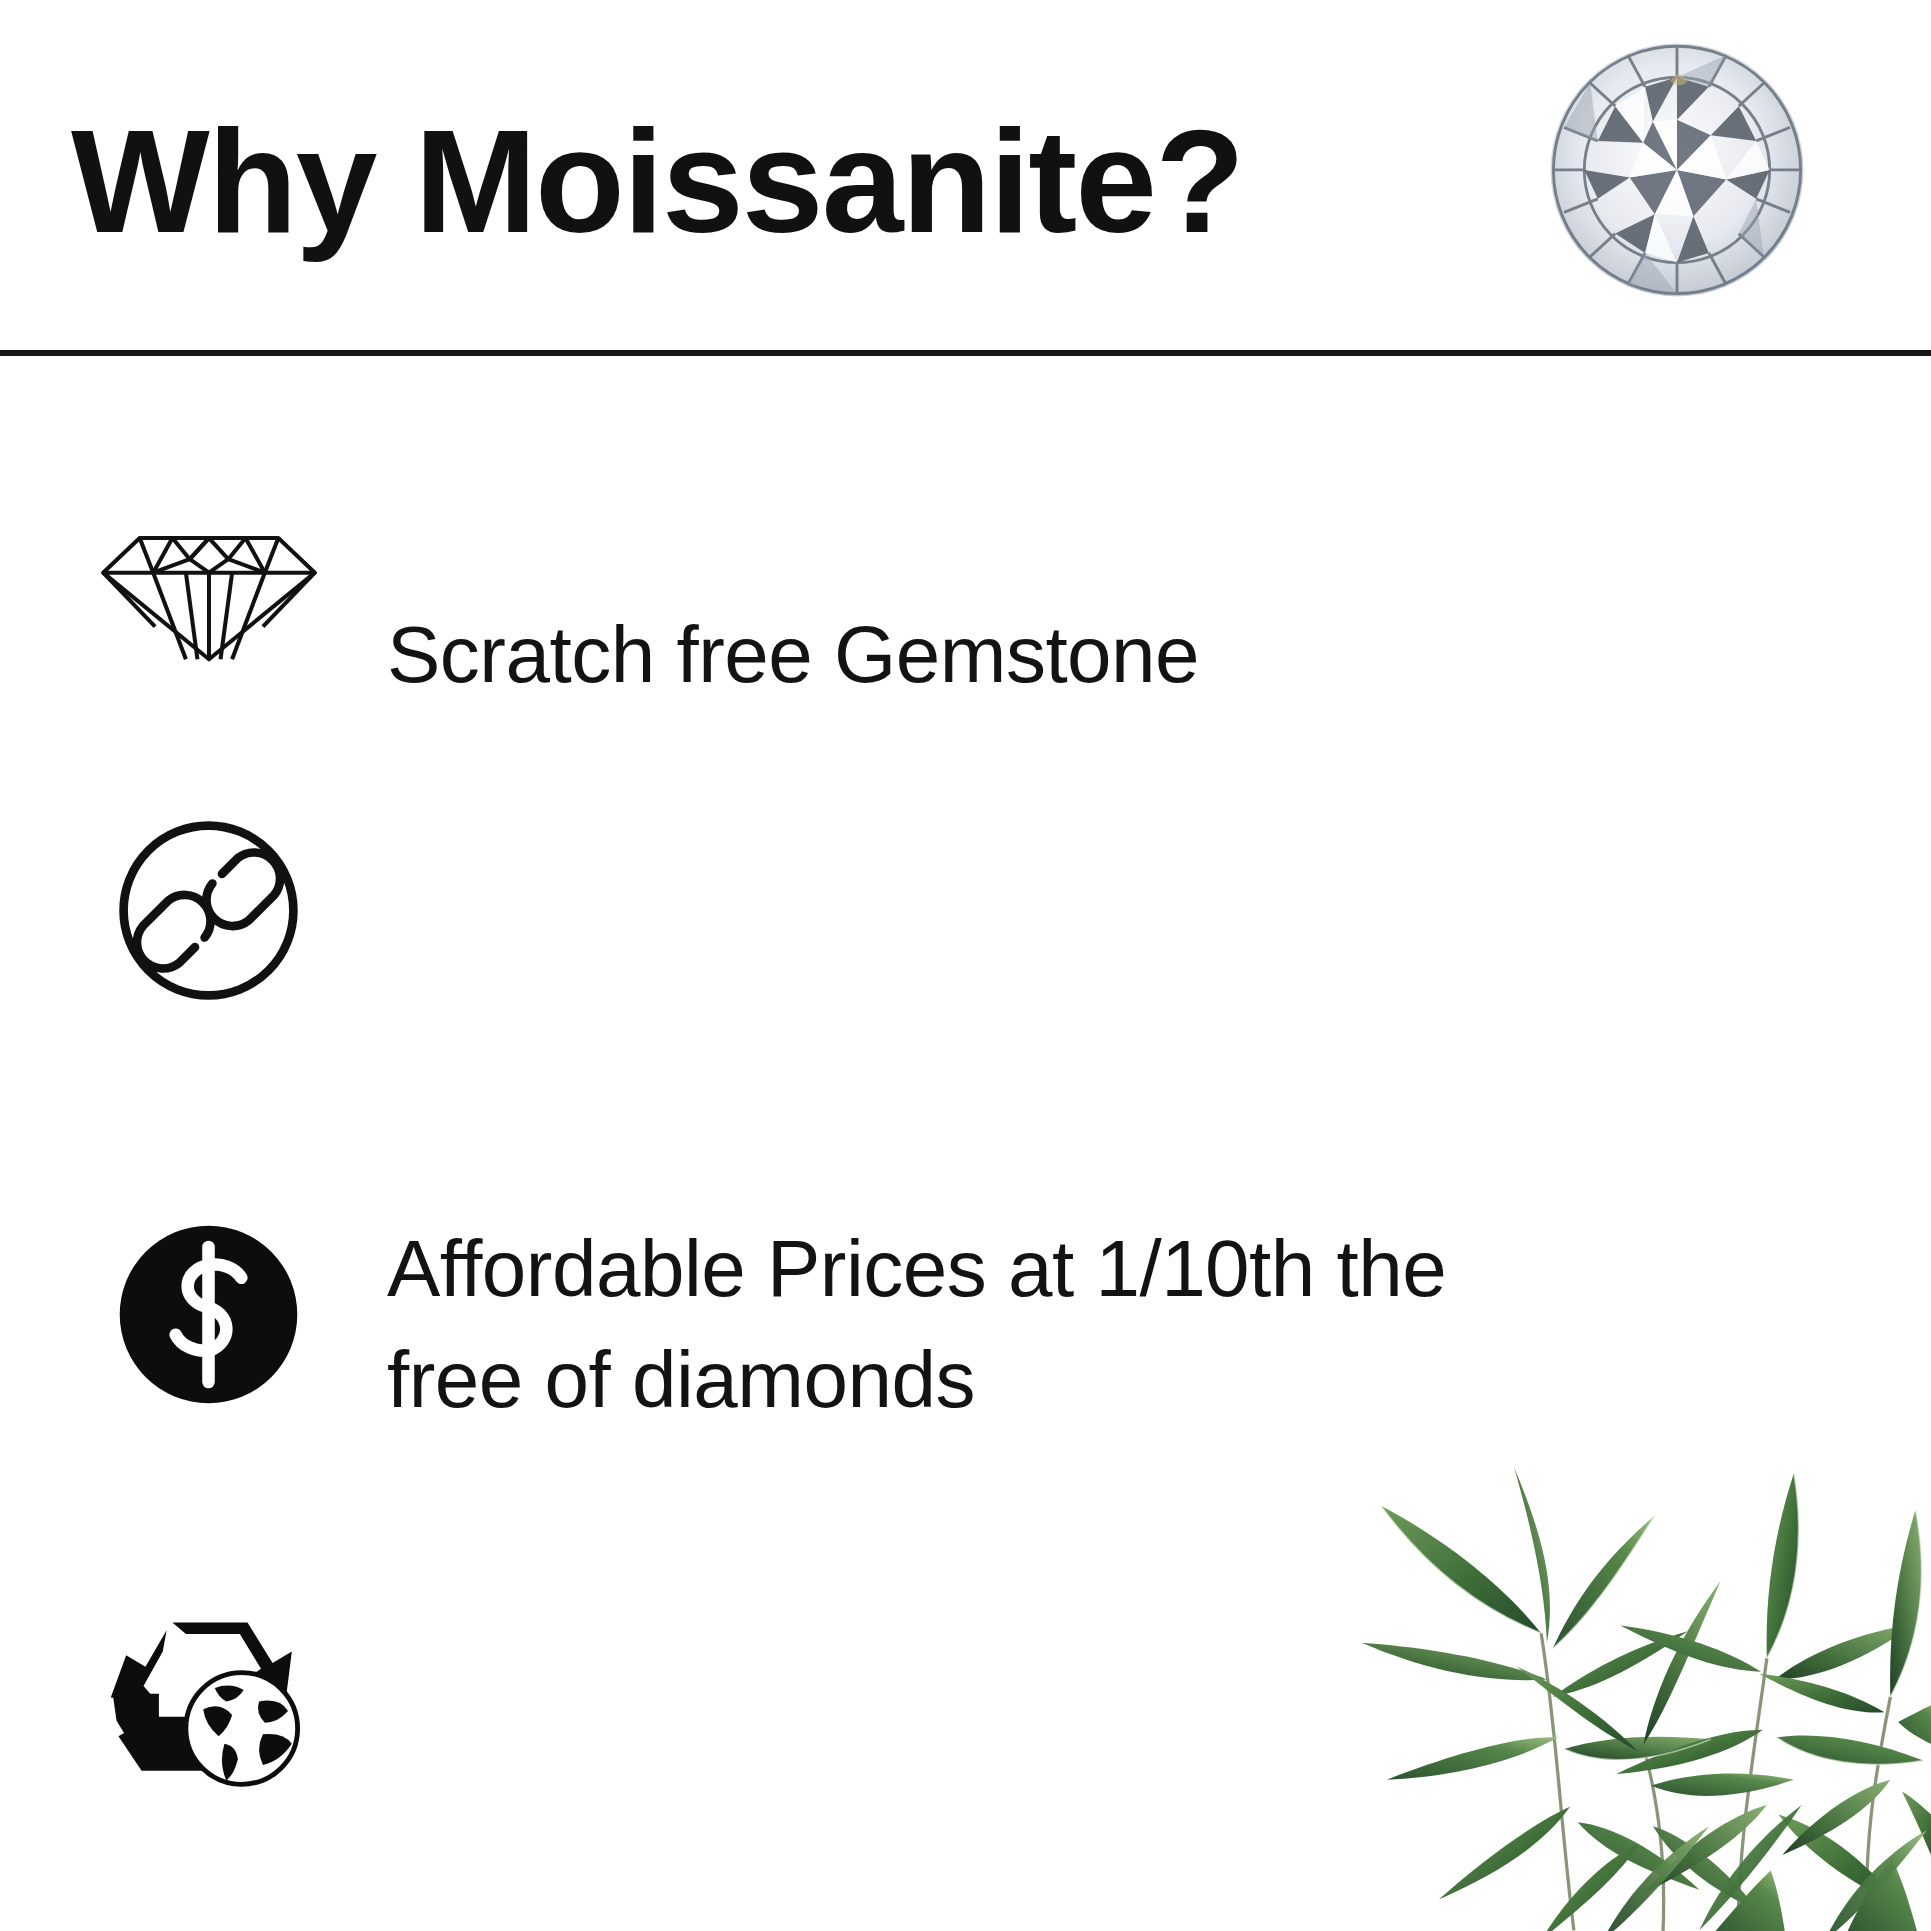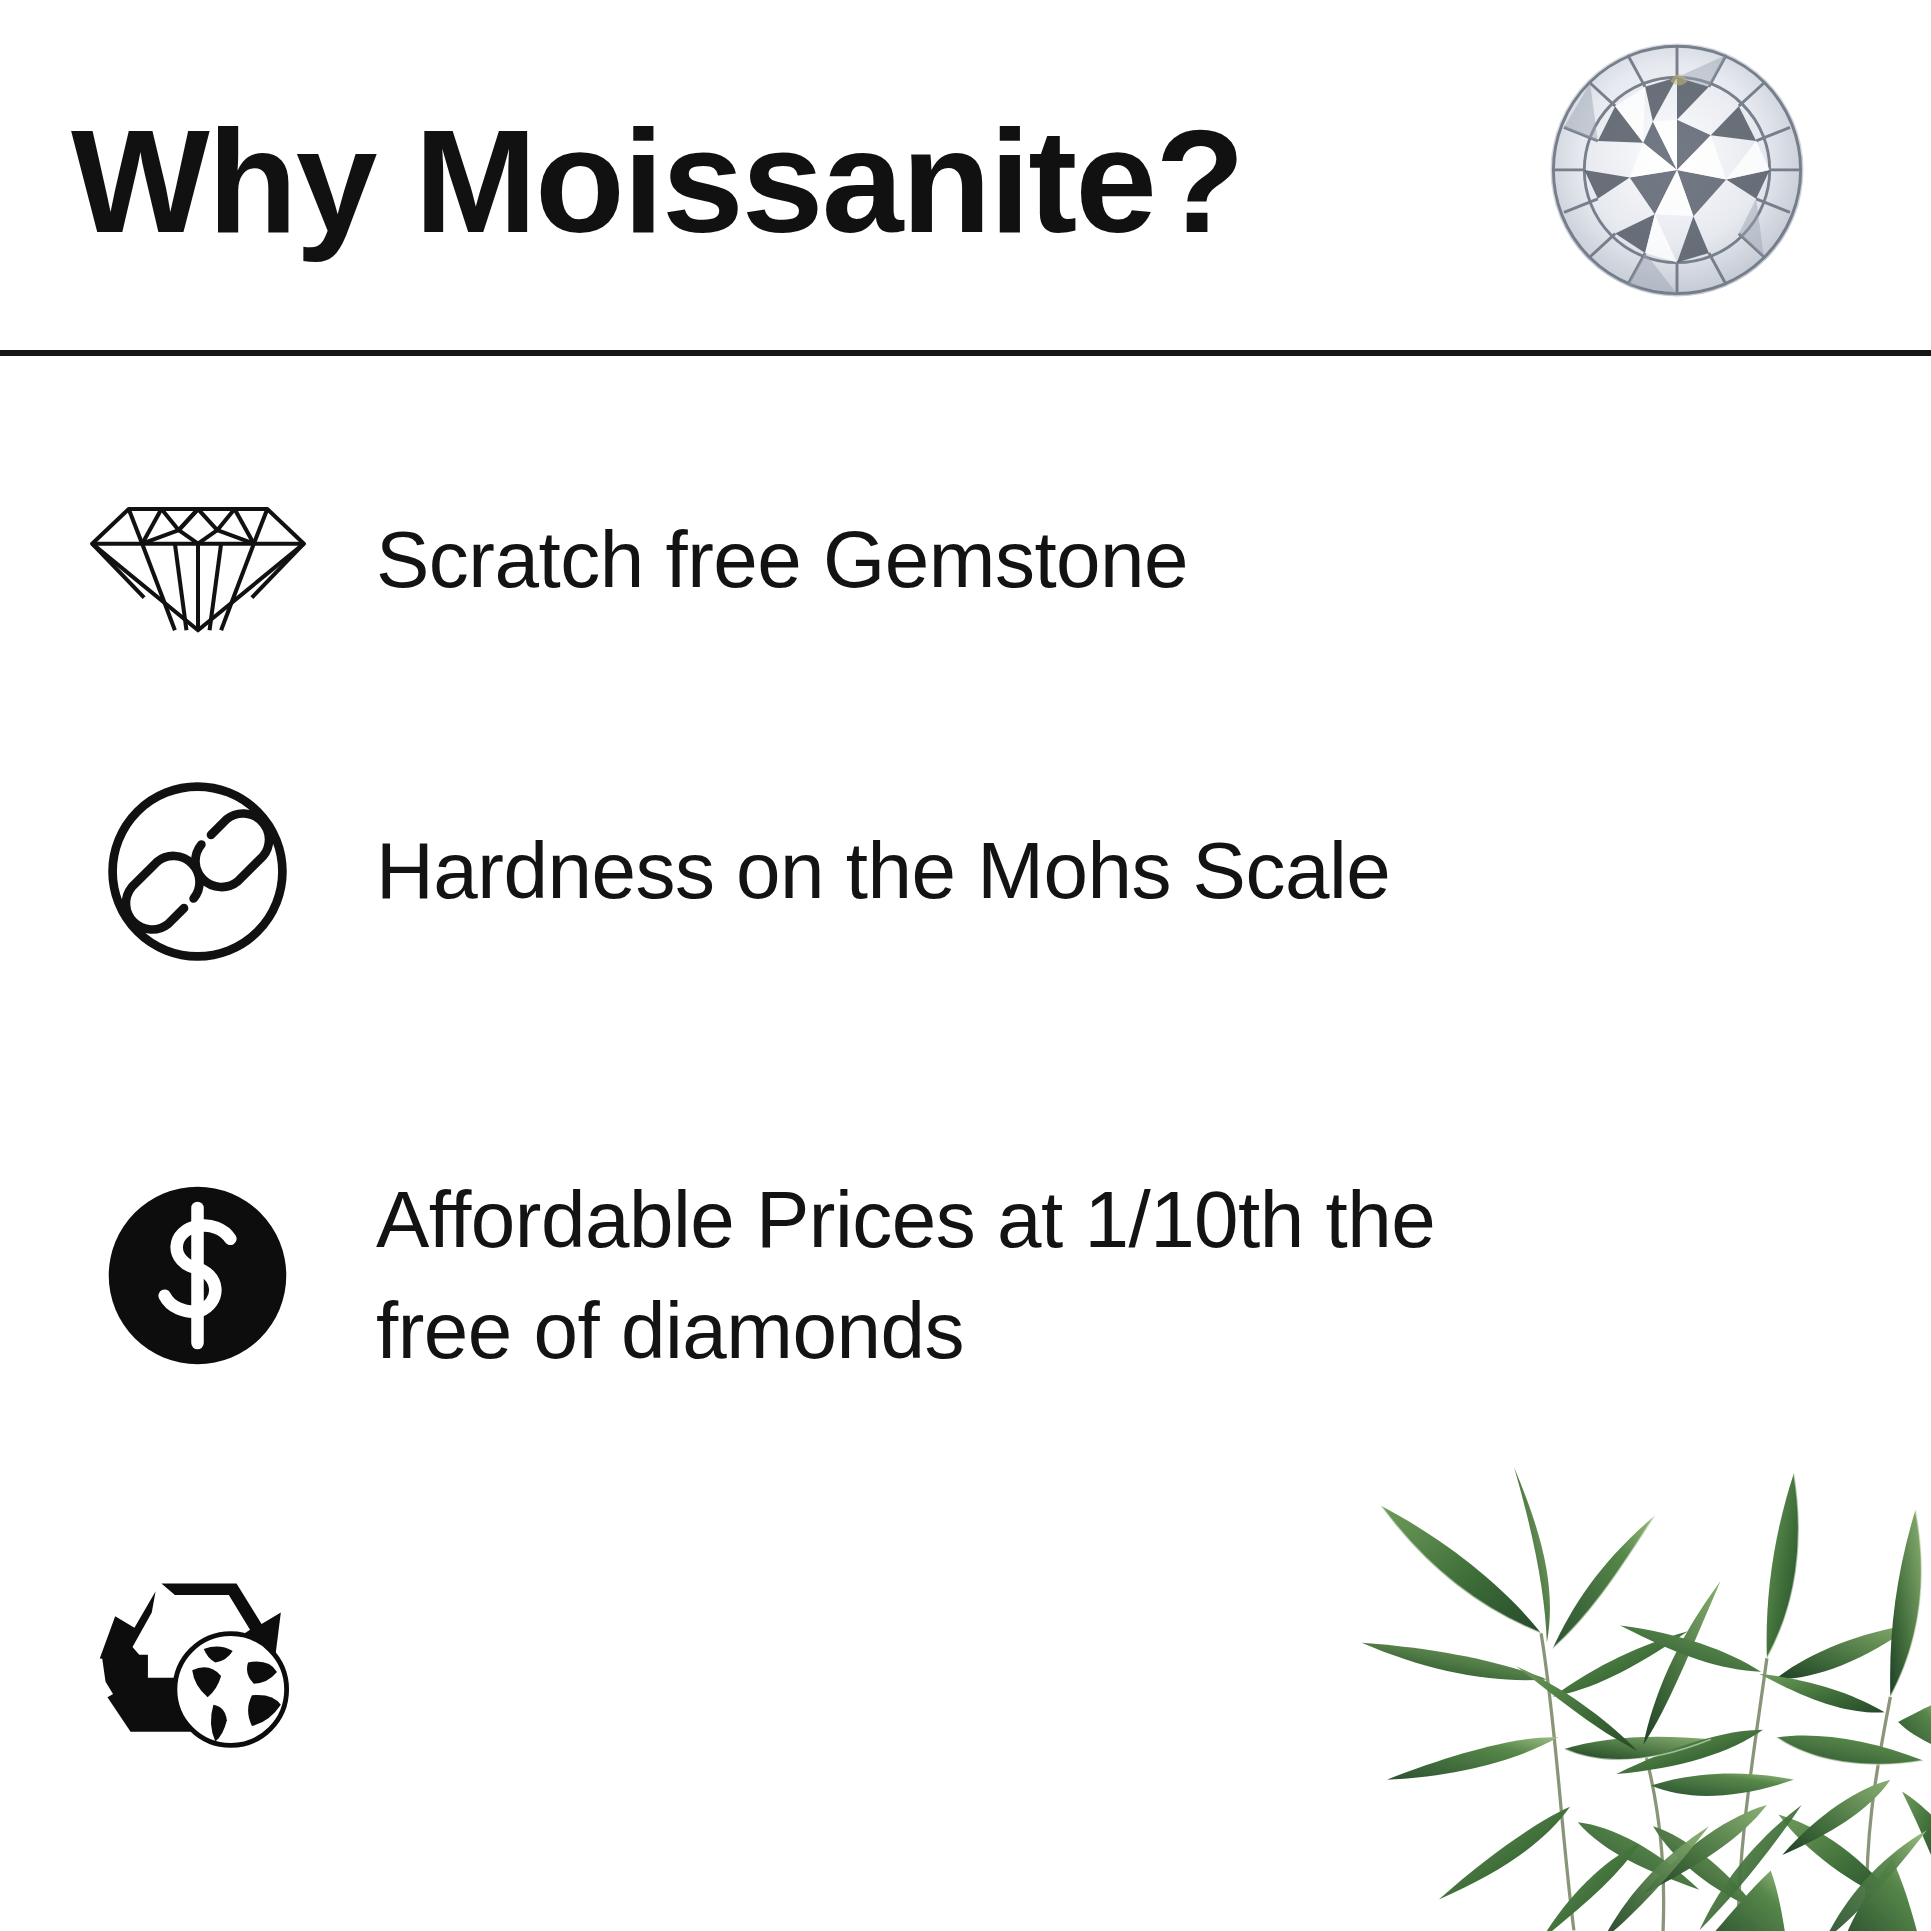--- a/index.html
+++ b/index.html
@@ -49,21 +49,22 @@
   
   .features{
     position:absolute;
     left:0; top:353px;
     width:1931px; height:1578px;
   }
   .feature-row{
     position:absolute;
     left:0; width:1931px;
     display:flex;
-    align-items:center;
+    align-items:flex-end;
+    padding-left:11px;
   }
   .feature-row.r1{ top:58px;  height:299px; }
   .feature-row.r2{ top:359px; height:319px; }
   .feature-row.r3{ top:763px; height:319px; }
   .feature-row.r4{ top:1149px; height:319px; }
 
   .feature-icon{
     flex:0 0 auto;
     width:241px; height:241px;
     margin-left:77px;
@@ -195,21 +196,20 @@
       <div class="feature-icon">
         <svg viewBox="0 0 200 200" width="193" height="193" aria-hidden="true">
           <circle cx="100" cy="100" r="88" fill="none" stroke="#111111" stroke-width="9"></circle>
           <g fill="none" stroke="#111111" stroke-width="9" stroke-linecap="round">
             <path d="M86 138 L70 154 a27 27 0 0 1 -38 -38 L58 90 a27 27 0 0 1 38 38"></path>
             <path d="M114 62 L130 46 a27 27 0 0 1 38 38 L142 110 a27 27 0 0 1 -38 -38"></path>
           </g>
         </svg>
       </div>
       <div class="feature-text">
-        <span class="ln">Hardness on the Mohs Scale</span>
       </div>
     </div>
 
     <div class="feature-row r3">
       <div class="feature-icon">
         <svg viewBox="0 0 200 200" width="193" height="193" aria-hidden="true">
           <circle cx="100" cy="100" r="92" fill="#0d0d0d"></circle>
           <g fill="none" stroke="#ffffff" stroke-width="13" stroke-linecap="round">
             <path d="M100 30 L100 170"></path>
             <path d="M134 62 a30 25 0 0 0 -34 -13 a26 22 0 0 0 -2 43

